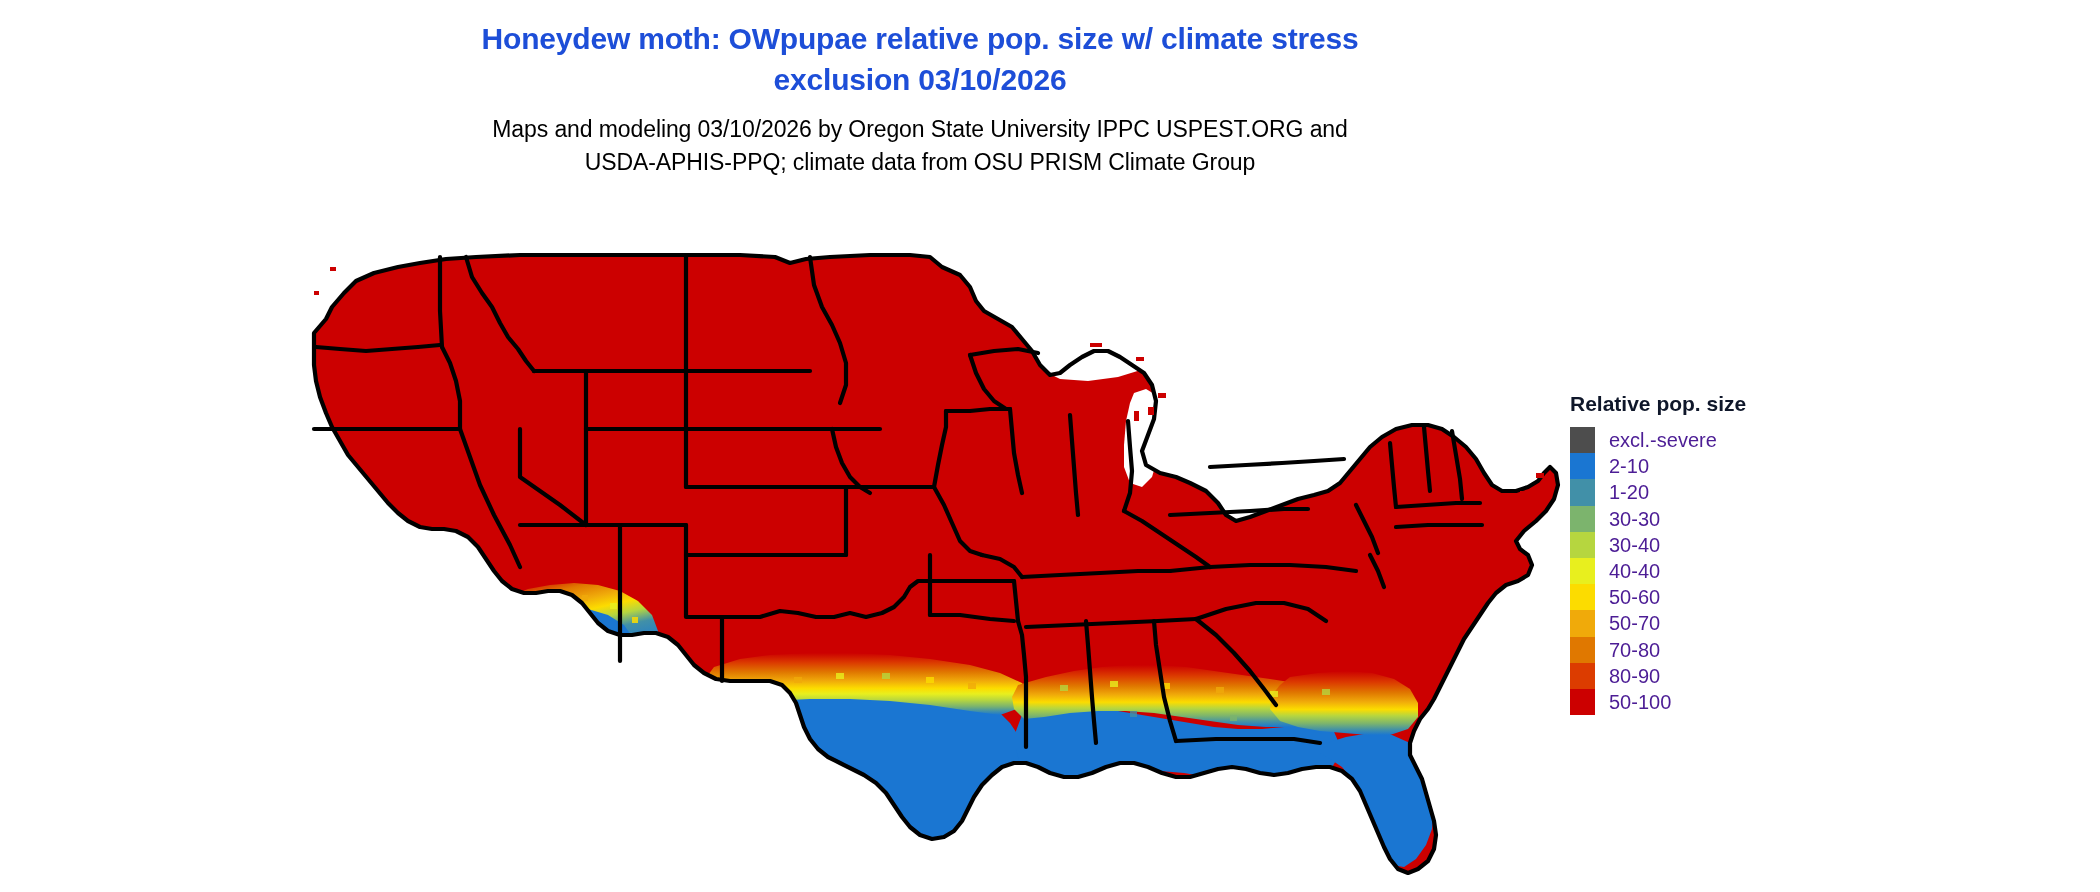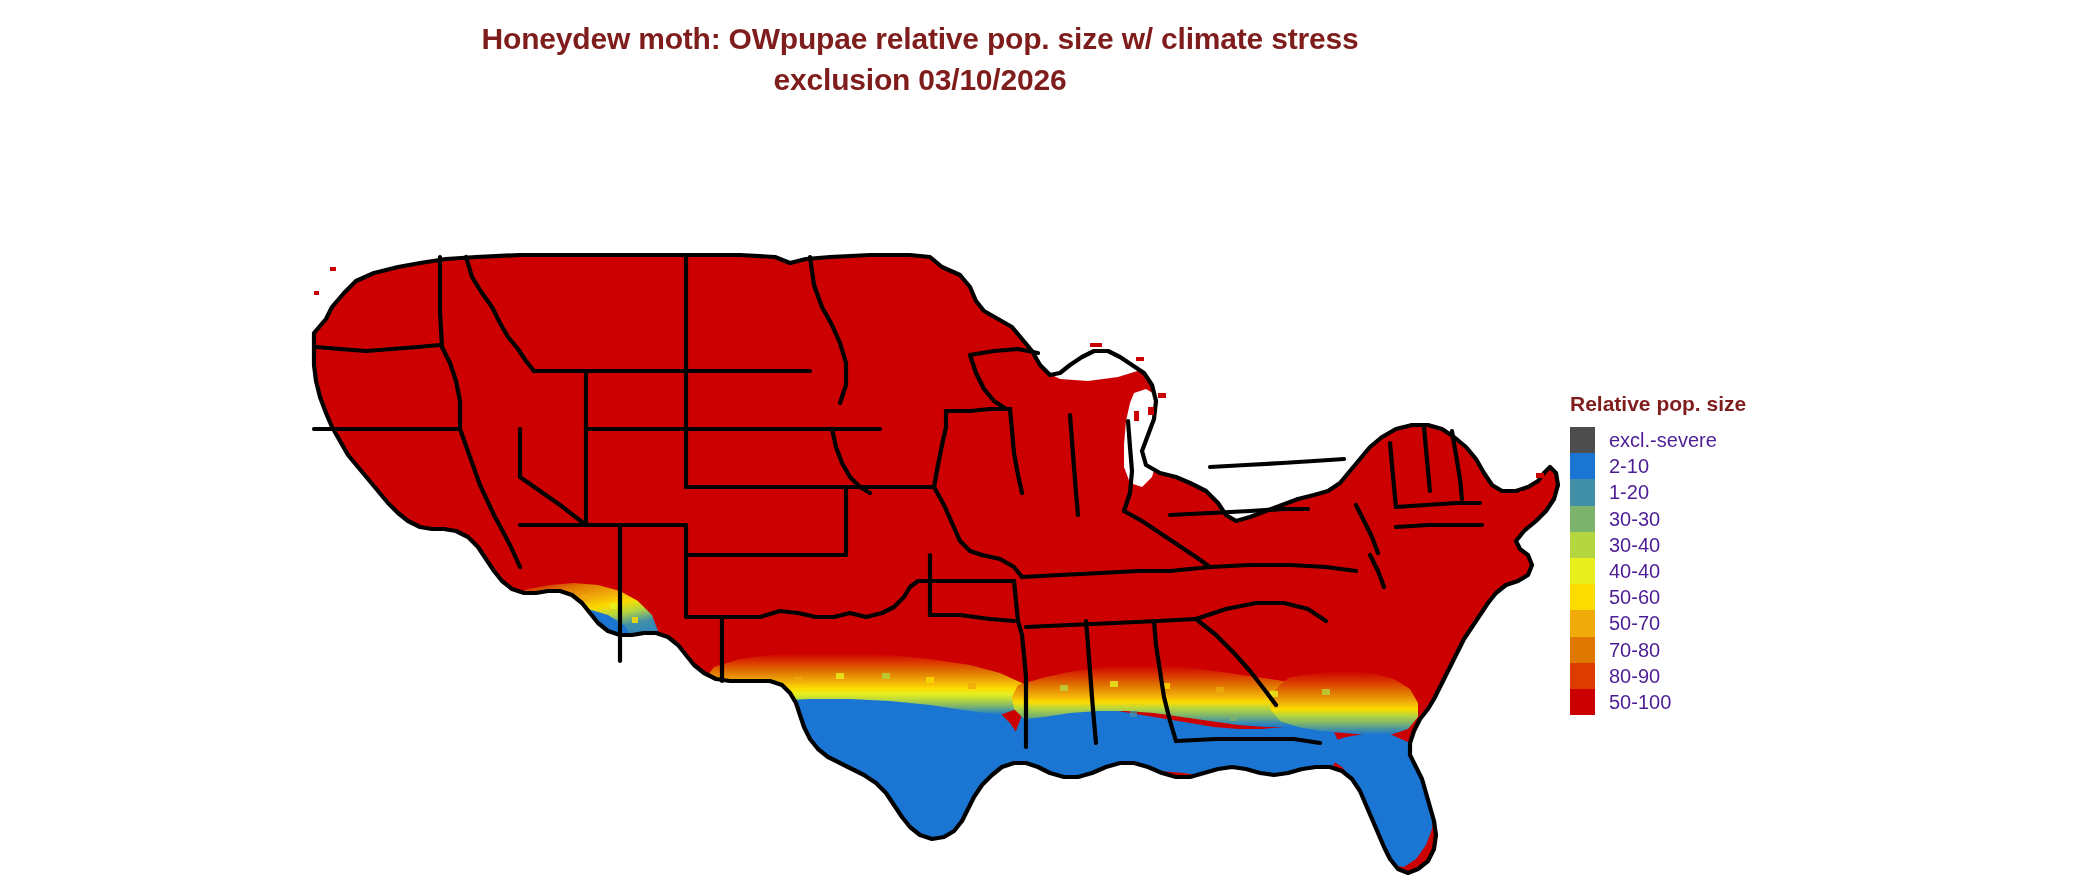--- a/index.html
+++ b/index.html
@@ -27,21 +27,21 @@
     left: 0;
     top: 18px;
     width: 1840px;
     text-align: center;
   }
   #map-title {
     font-family: "Liberation Sans", sans-serif;
     font-weight: bold;
     font-size: 30px;
     line-height: 41px;
-    color: #7f1d1d;
+    color: #1d4ed8;
     white-space: pre-line;
     letter-spacing: -0.2px;
   }
   #map-subtitle {
     margin-top: 13px;
     font-family: "Liberation Sans", sans-serif;
     font-weight: normal;
     font-size: 23px;
     line-height: 33px;
     color: #000000;
@@ -61,21 +61,21 @@
   
   #legend {
     position: absolute;
     left: 1570px;
     top: 392px;
   }
   #legend-title {
     font-family: "Liberation Sans", sans-serif;
     font-weight: bold;
     font-size: 21px;
-    color: #7f1d1d;
+    color: #0f172a;
     margin-bottom: 11px;
     white-space: nowrap;
   }
   #legend-rows {
     position: relative;
   }
   .legend-row {
     display: flex;
     align-items: center;
     height: 26.2px;
@@ -95,20 +95,22 @@
   }
 </style>
 </head>
 <body style="background: rgb(255, 255, 255);">
 
 <div id="page">
 
   <div id="title-block">
     <div id="map-title">Honeydew moth: OWpupae relative pop. size w/ climate stress
 exclusion 03/10/2026</div>
+    <div id="map-subtitle">Maps and modeling 03/10/2026 by Oregon State University IPPC USPEST.ORG and
+USDA-APHIS-PPQ; climate data from OSU PRISM Climate Group</div>
   </div>
 
   <div id="map-area">
     <svg id="map-svg" viewBox="0 0 1310 660" preserveAspectRatio="xMidYMid meet">
       <defs>
 
         <linearGradient id="gradTX" x1="0" y1="0" x2="0" y2="1">
           <stop offset="0.00" stop-color="#cc0000"></stop>
           <stop offset="0.16" stop-color="#dc3c00"></stop>
           <stop offset="0.31" stop-color="#e07800"></stop>

